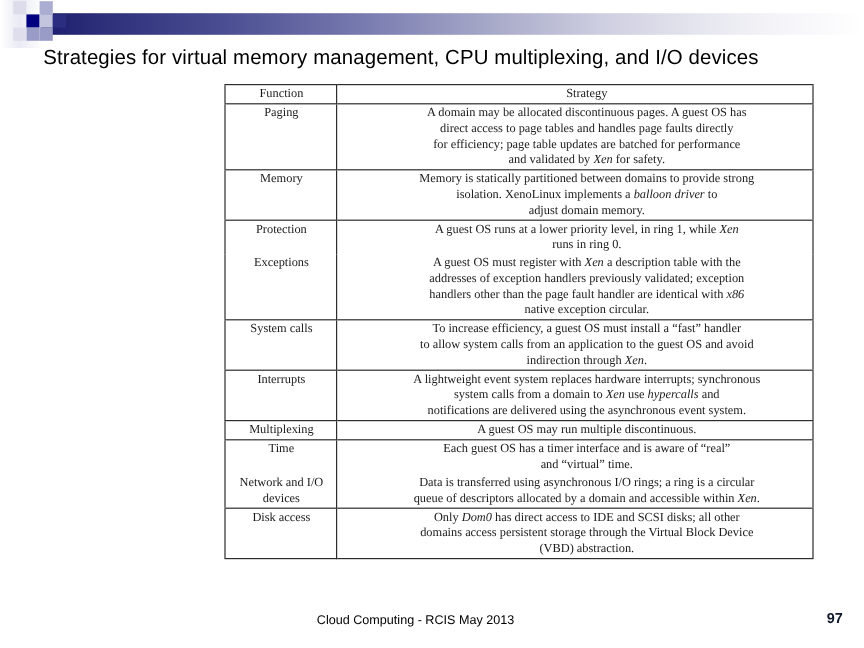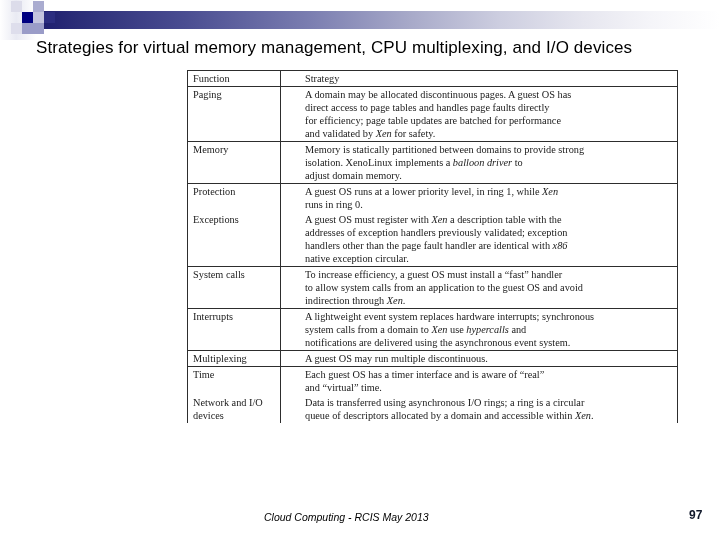--- a/index.html
+++ b/index.html
@@ -35,21 +35,21 @@
   
   #title{
     position:absolute;left:36px;top:36px;width:620px;
     font-size:17px;line-height:23px;color:#000000;
     font-family:"Liberation Sans", sans-serif;
     letter-spacing:0.1px;
   }
 
   
   #tablewrap{
-    position:absolute;left:187px;top:70px;width:456px;
+    position:absolute;left:187px;top:70px;width:456px;text-align:center;
   }
   table.xen{
     border-collapse:collapse;
     width:456px;
     font-family:"Liberation Serif", serif;
     font-size:10.3px;
     line-height:13.0px;
     color:#1a1a1a;
     table-layout:fixed;
   }
@@ -68,21 +68,20 @@
   tr.ruled td{border-top:1px solid #2d2d2d;margin-top:48px;}
   tr.noline td{border-top:0;}
   tr.bottomline td{border-bottom:1px solid #2d2d2d;}
   .it{font-style:italic;}
 
   
   #footer{
     position:absolute;left:264px;top:511px;
     font-size:10.5px;color:#000000;
     font-family:"Liberation Sans", sans-serif;
-    font-style:italic;
   }
   #pageno{
     position:absolute;left:689px;top:508px;
     font-size:12px;font-weight:bold;color:#0f172a;
     font-family:"Liberation Sans", sans-serif;
   }
 </style>
 </head>
 <body>
 
@@ -173,18 +172,26 @@
             <div>and “virtual” time.</div>
           </td>
         </tr>
         <tr class="noline">
           <td class="fn">Network and I/O devices</td>
           <td class="st">
             <div>Data is transferred using asynchronous I/O rings; a ring is a circular</div>
             <div>queue of descriptors allocated by a domain and accessible within <i class="it">Xen</i>.</div>
           </td>
         </tr>
+        <tr class="ruled bottomline">
+          <td class="fn">Disk access</td>
+          <td class="st">
+            <div>Only <i class="it">Dom0</i> has direct access to IDE and SCSI disks; all other</div>
+            <div>domains access persistent storage through the Virtual Block Device</div>
+            <div>(VBD) abstraction.</div>
+          </td>
+        </tr>
       </tbody>
   </table>
 </div>
 
 <div id="footer">Cloud Computing - RCIS  May 2013</div>
 <div id="pageno">97</div>
 
 </body></html>

